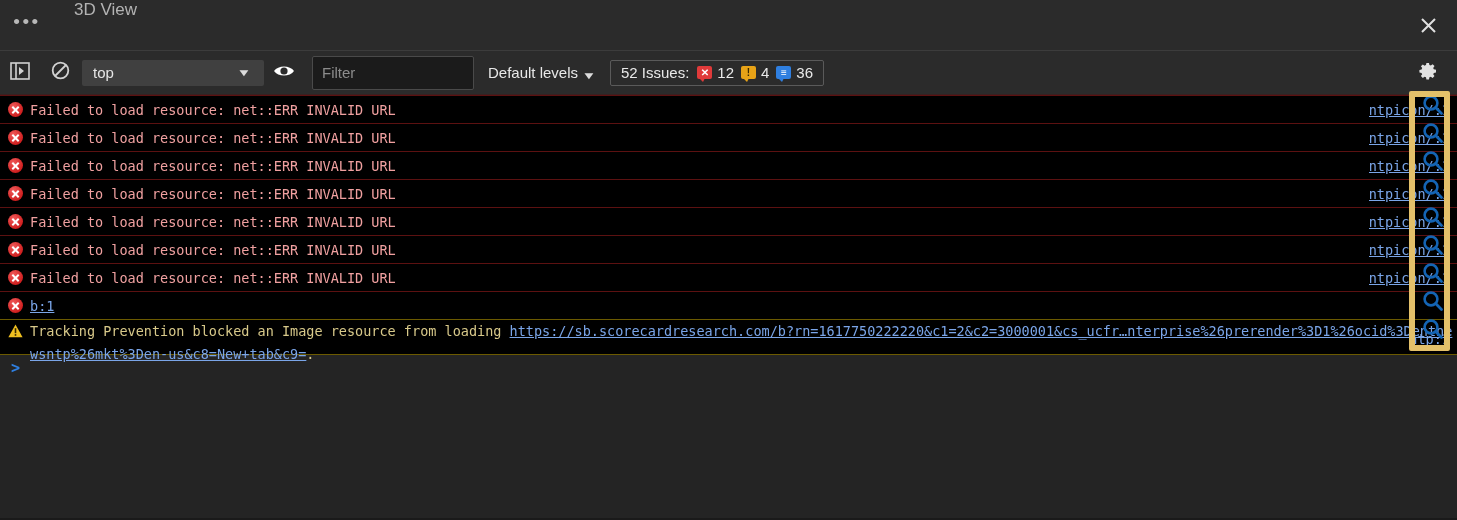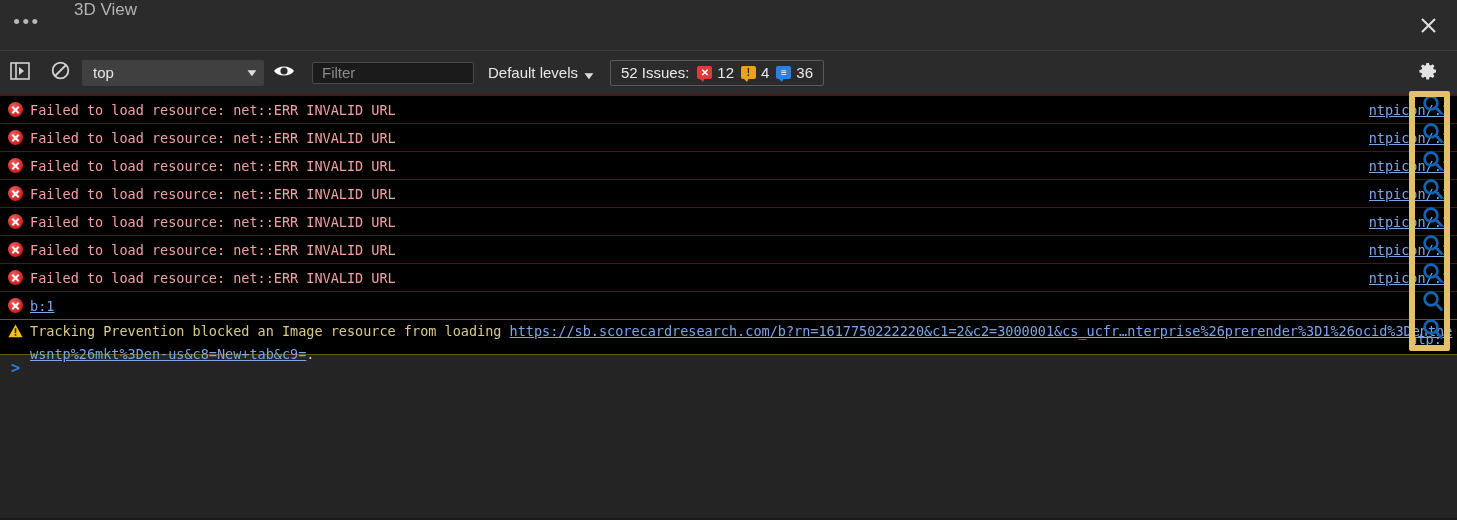--- a/index.html
+++ b/index.html
@@ -46,26 +46,26 @@
     border-bottom:1px solid #3a2020;
   }
   .tb-icon{
     width:40px;height:43px;display:flex;align-items:center;justify-content:center;
     color:#d2d2d2;
   }
   .context-select{
     margin-left:2px;width:182px;height:26px;background:#404040;
     border:none;border-radius:2px;
     display:flex;align-items:center;justify-content:space-between;
-    padding:0 7px 0 11px;box-sizing:border-box;
+    padding:0 15px 0 11px;box-sizing:border-box;
     color:#e6e6e6;font-size:15px;
   }
   .caret{font-size:10px;color:#dcdcdc;transform:scaleX(1.5);}
   .filter-input{
-    margin-left:8px;width:162px;height:22px;background:#1b1b1b;
+    margin-left:8px;width:162px;height:34px;background:#1b1b1b;
     border:1px solid #4a4a4a;border-radius:2px;
     display:flex;align-items:center;padding:0 9px;box-sizing:border-box;
   }
   .filter-input .ph{color:#8c8c8c;font-size:15px;}
   .levels{
     margin-left:14px;display:flex;align-items:flex-end;gap:6px;
     color:#e8e8e8;font-size:15px;
   }
   .issues-box{
     margin-left:16px;height:26px;background:#2b2b2b;border:1px solid #5a5a5a;

